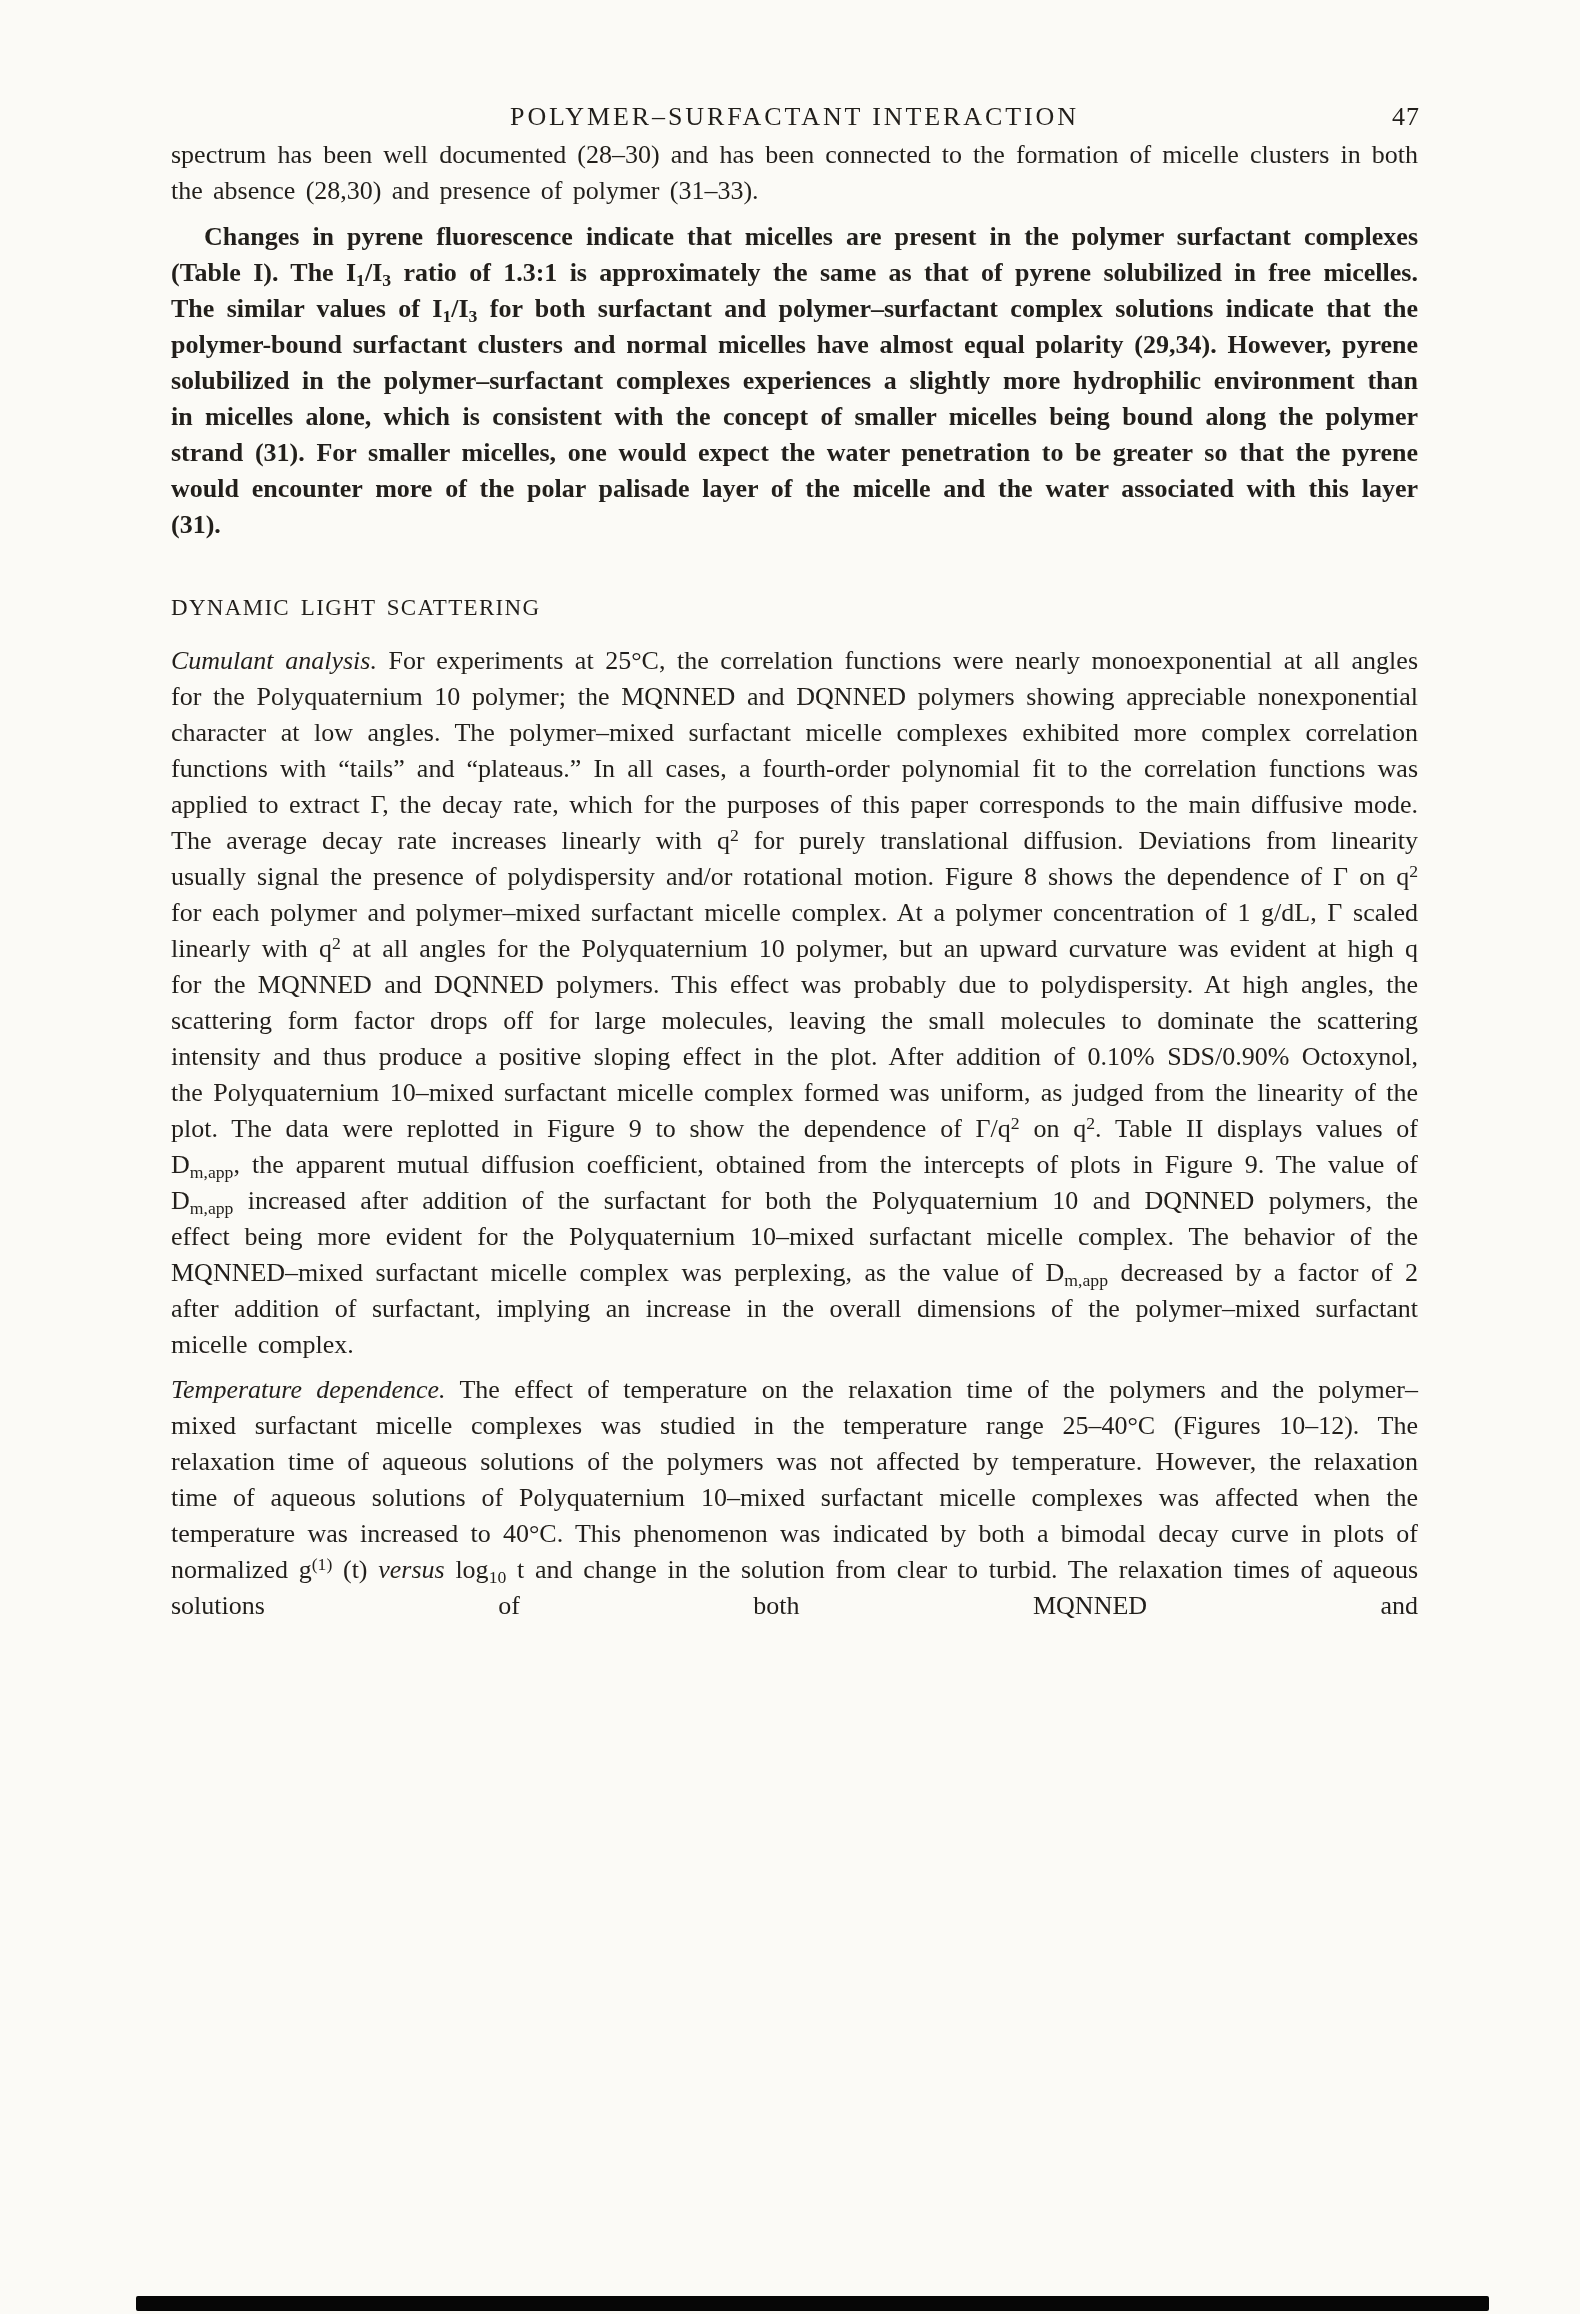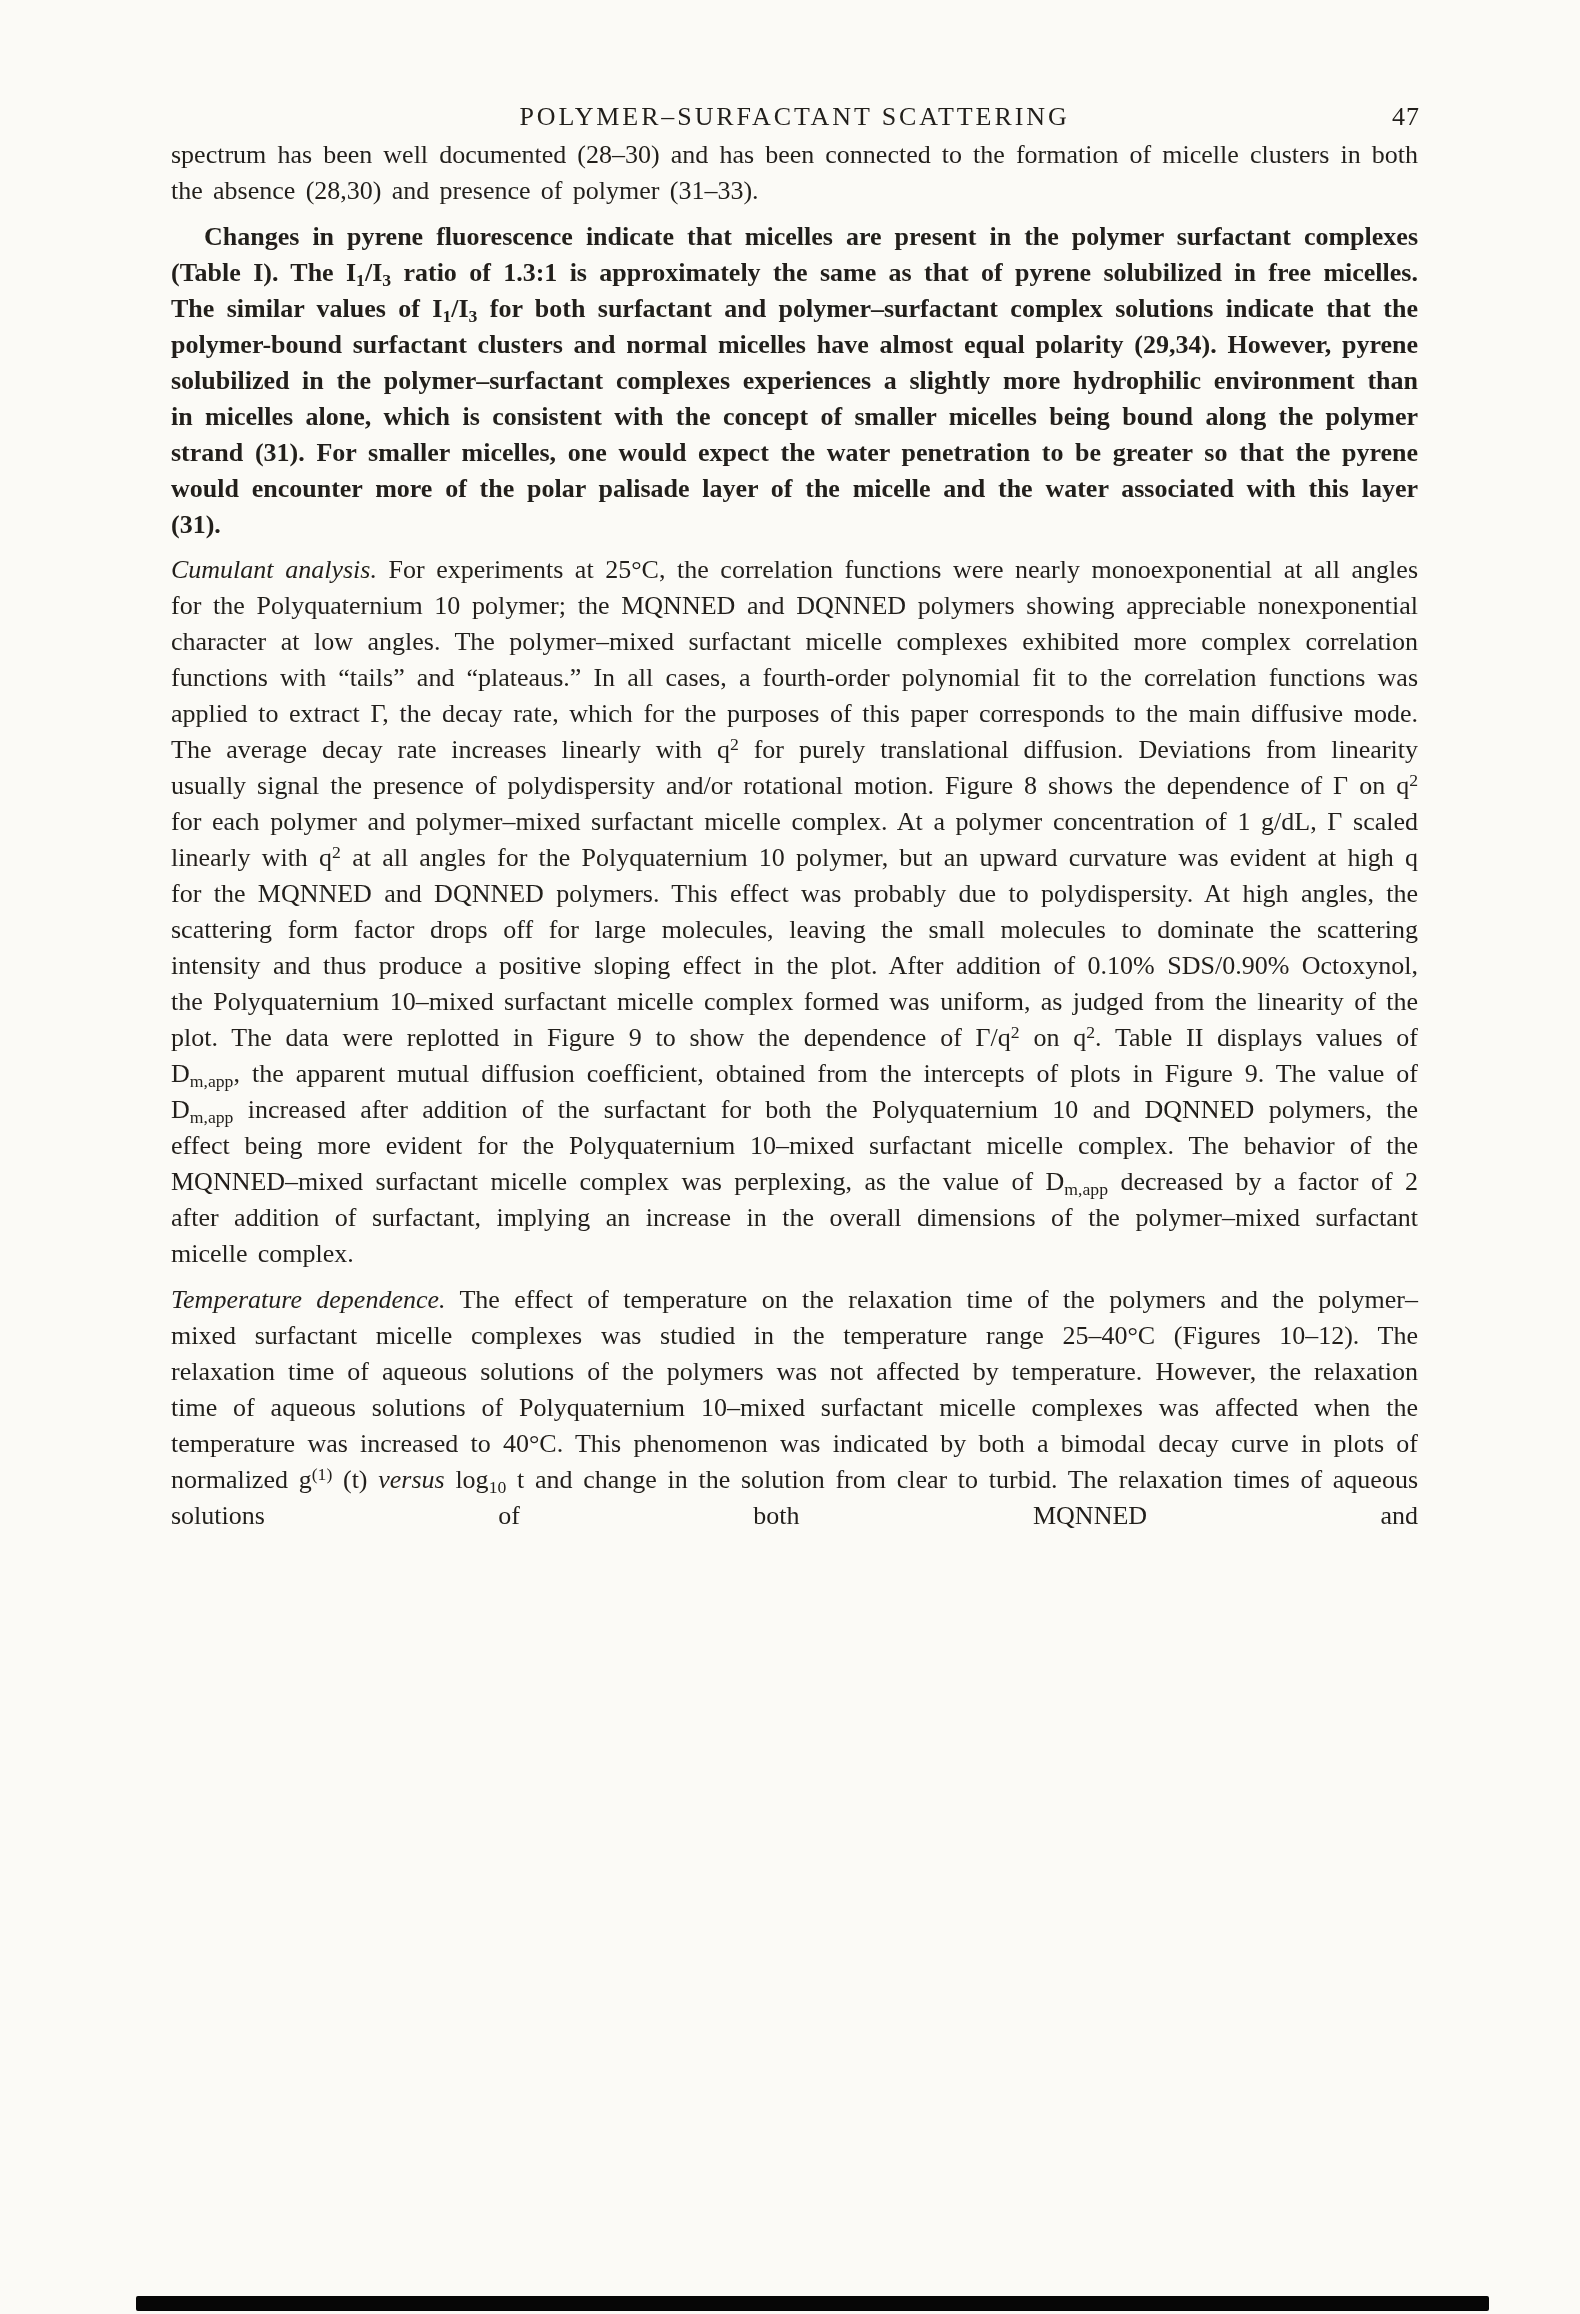--- a/index.html
+++ b/index.html
@@ -73,30 +73,31 @@
     border-radius: 1.9px;
   }
 </style>
 </head>
 <body>
 
 <div class="page">
   <div class="content">
 
     <header class="running-header">
-      <div class="running-title">POLYMER–SURFACTANT SCATTERING</div>
+      <div class="running-title">POLYMER–SURFACTANT INTERACTION</div>
       <div class="page-number">47</div>
     </header>
 
     <main class="body-text">
 
       <p class="para"><span>spectrum has been well documented (28–30) and has been connected to the formation of micelle clusters in both the absence (28,30) and presence of polymer (31–33).</span></p>
 
       <p class="para indent"><span>Changes in pyrene fluorescence indicate that micelles are present in the polymer surfactant complexes (Table I). The I</span><sub>1</sub><span>/I</span><sub>3</sub><span> ratio of 1.3:1 is approximately the same as that of pyrene solubilized in free micelles. The similar values of I</span><sub>1</sub><span>/I</span><sub>3</sub><span> for both surfactant and polymer–surfactant complex solutions indicate that the polymer-bound surfactant clusters and normal micelles have almost equal polarity (29,34). However, pyrene solubilized in the polymer–surfactant complexes experiences a slightly more hydrophilic environment than in micelles alone, which is consistent with the concept of smaller micelles being bound along the polymer strand (31). For smaller micelles, one would expect the water penetration to be greater so that the pyrene would encounter more of the polar palisade layer of the micelle and the water associated with this layer (31).</span></p>
 
+      <h2 class="section-heading">DYNAMIC LIGHT SCATTERING</h2>
 
       <p class="para"><em>Cumulant analysis.</em><span> For experiments at 25°C, the correlation functions were nearly monoexponential at all angles for the Polyquaternium 10 polymer; the MQNNED and DQNNED polymers showing appreciable nonexponential character at low angles. The polymer–mixed surfactant micelle complexes exhibited more complex correlation functions with “tails” and “plateaus.” In all cases, a fourth-order polynomial fit to the correlation functions was applied to extract Γ, the decay rate, which for the purposes of this paper corresponds to the main diffusive mode. The average decay rate increases linearly with q</span><sup>2</sup><span> for purely translational diffusion. Deviations from linearity usually signal the presence of polydispersity and/or rotational motion. Figure 8 shows the dependence of Γ on q</span><sup>2</sup><span> for each polymer and polymer–mixed surfactant micelle complex. At a polymer concentration of 1 g/dL, Γ scaled linearly with q</span><sup>2</sup><span> at all angles for the Polyquaternium 10 polymer, but an upward curvature was evident at high q for the MQNNED and DQNNED polymers. This effect was probably due to polydispersity. At high angles, the scattering form factor drops off for large molecules, leaving the small molecules to dominate the scattering intensity and thus produce a positive sloping effect in the plot. After addition of 0.10% SDS/0.90% Octoxynol, the Polyquaternium 10–mixed surfactant micelle complex formed was uniform, as judged from the linearity of the plot. The data were replotted in Figure 9 to show the dependence of Γ/q</span><sup>2</sup><span> on q</span><sup>2</sup><span>. Table II displays values of D</span><sub>m,app</sub><span>, the apparent mutual diffusion coefficient, obtained from the intercepts of plots in Figure 9. The value of D</span><sub>m,app</sub><span> increased after addition of the surfactant for both the Polyquaternium 10 and DQNNED polymers, the effect being more evident for the Polyquaternium 10–mixed surfactant micelle complex. The behavior of the MQNNED–mixed surfactant micelle complex was perplexing, as the value of D</span><sub>m,app</sub><span> decreased by a factor of 2 after addition of surfactant, implying an increase in the overall dimensions of the polymer–mixed surfactant micelle complex.</span></p>
 
       <p class="para justify-last"><em>Temperature dependence.</em><span> The effect of temperature on the relaxation time of the polymers and the polymer–mixed surfactant micelle complexes was studied in the temperature range 25–40°C (Figures 10–12). The relaxation time of aqueous solutions of the polymers was not affected by temperature. However, the relaxation time of aqueous solutions of Polyquaternium 10–mixed surfactant micelle complexes was affected when the temperature was increased to 40°C. This phenomenon was indicated by both a bimodal decay curve in plots of normalized g</span><sup>(1)</sup><span> (t) </span><em>versus</em><span> log</span><sub>10</sub><span> t and change in the solution from clear to turbid. The relaxation times of aqueous solutions of both MQNNED and</span></p>
 
     </main>
   </div>
 
   <div class="scan-artifact-bar"></div>
 </div>

